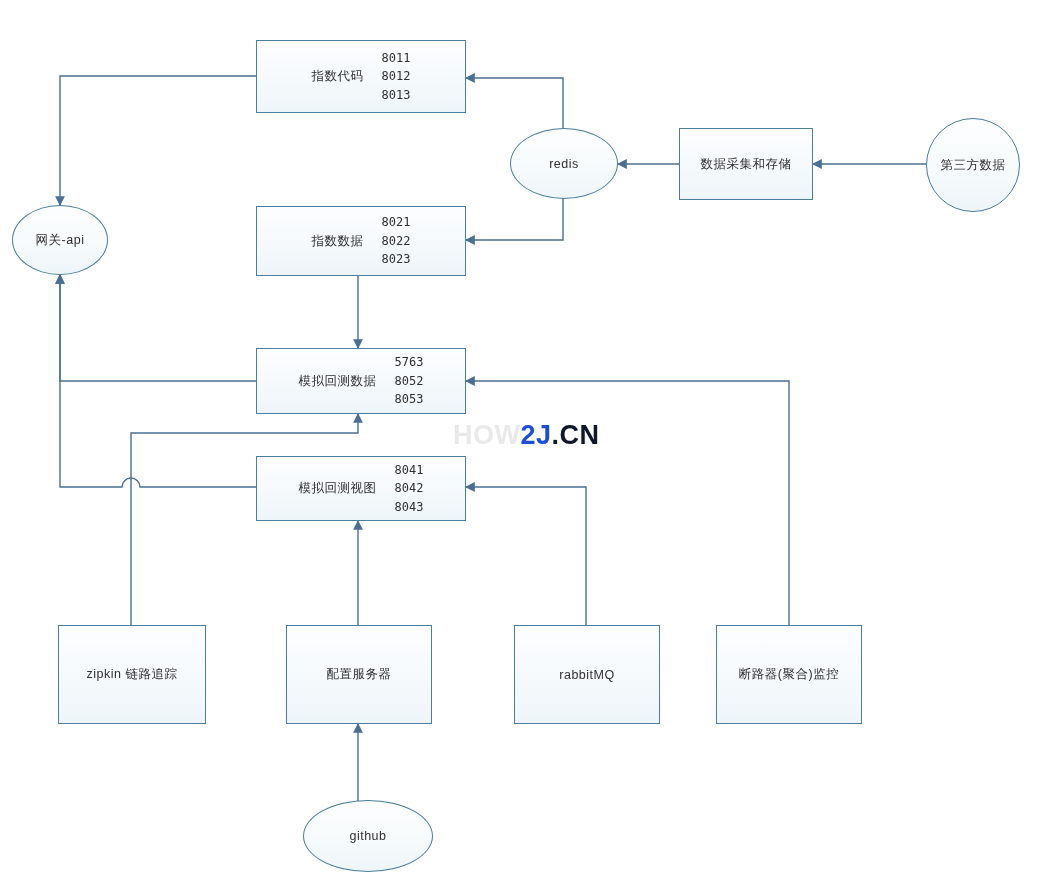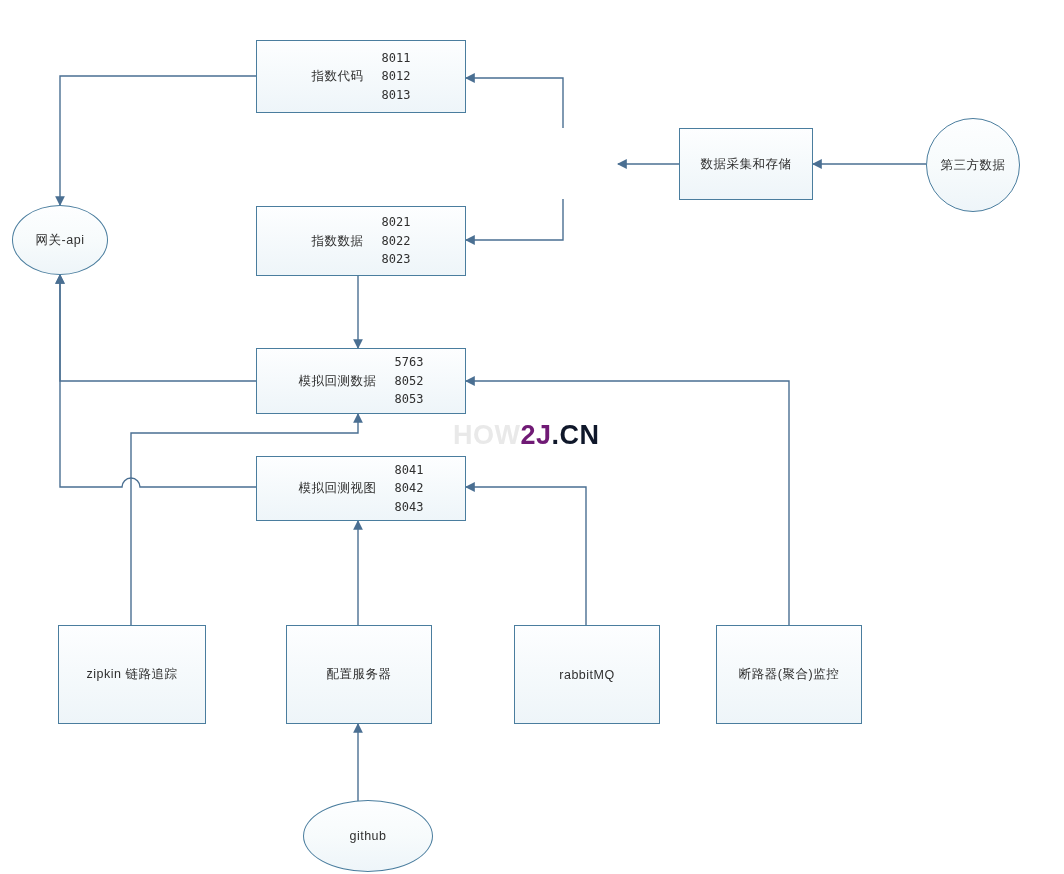--- a/index.html
+++ b/index.html
@@ -70,21 +70,21 @@
   .watermark {
     position: absolute;
     font-family: "Liberation Sans", "DejaVu Sans", sans-serif;
     font-size: 27px;
     font-weight: bold;
     letter-spacing: 0.5px;
     user-select: none;
     white-space: nowrap;
   }
   .wm-a { color: #e9e9e9; }
-  .wm-b { color: #701a75; }
+  .wm-b { color: #1d4ed8; }
   .wm-c { color: #0f172a; }
 </style>
 </head>
 <body>
 
 <div id="canvas">
 
   <svg id="edges" viewBox="0 0 1064 874" xmlns="http://www.w3.org/2000/svg">
     <defs>
       <marker id="arrow" viewBox="0 0 10 10" refX="9" refY="5" markerWidth="7" markerHeight="7" orient="auto-start-reverse">
@@ -169,20 +169,23 @@
         <div>8042</div>
         <div>8043</div>
       </span>
     </div>
   </div>
 
   <div class="node node-ellipse" style="left:12px; top:205px; width:96px; height:70px;">
     <span class="node-label">网关-api</span>
   </div>
 
+  <div class="node node-ellipse" style="left:510px; top:128px; width:108px; height:71px;">
+    <span class="node-label">redis</span>
+  </div>
 
   <div class="node node-ellipse" style="left:926px; top:118px; width:94px; height:94px;">
     <span class="node-label">第三方数据</span>
   </div>
 
   <div class="node node-box" style="left:679px; top:128px; width:134px; height:72px;">
     <span class="node-label">数据采集和存储</span>
   </div>
 
   <div class="node node-box" style="left:58px; top:625px; width:148px; height:99px;">

